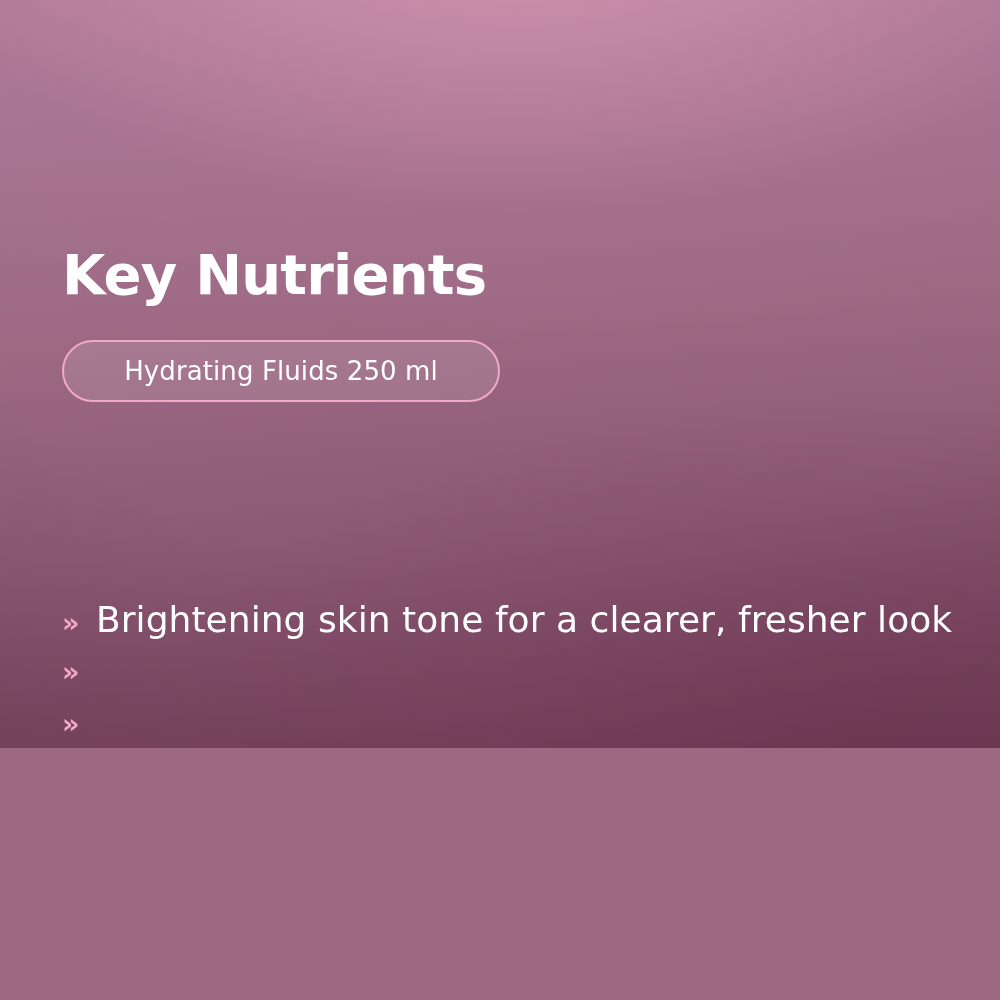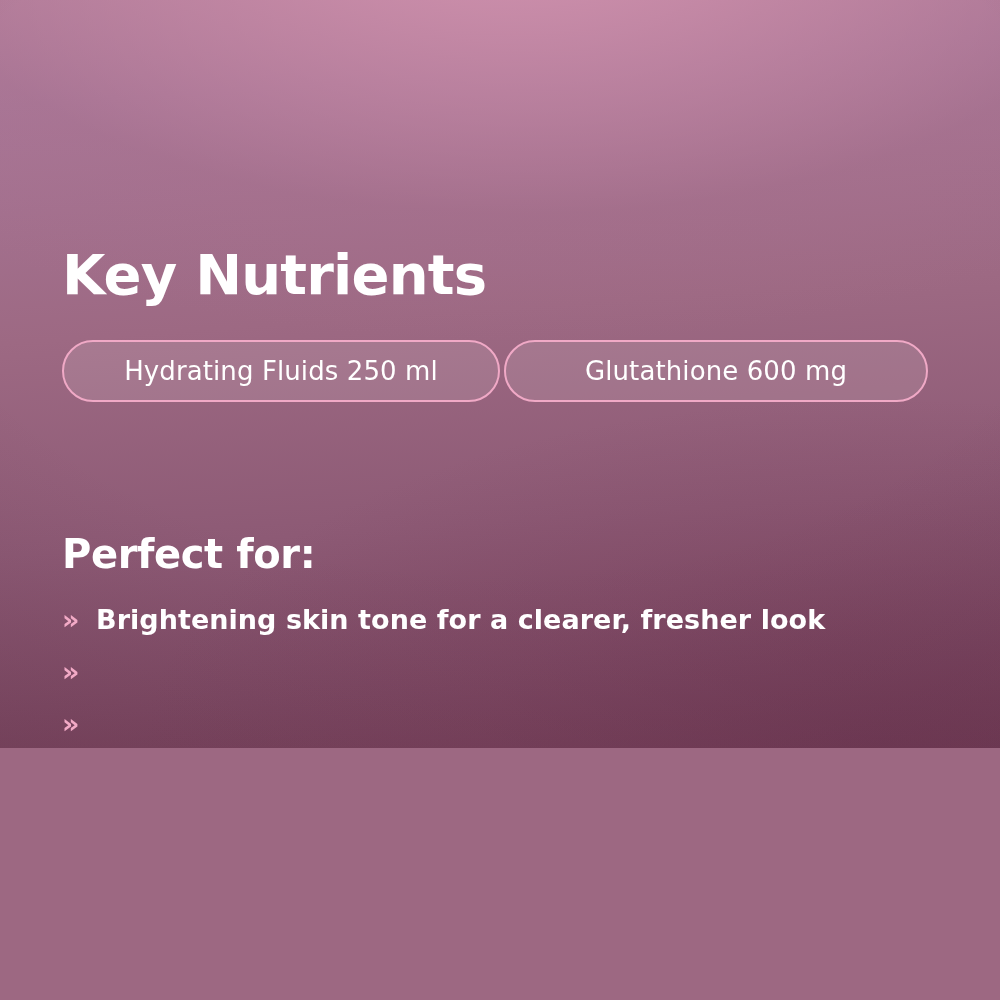--- a/index.html
+++ b/index.html
@@ -119,23 +119,23 @@
   .chevron {
     flex: 0 0 auto;
     width: 34px;
     font-size: 27px;
     line-height: 34px;
     font-weight: 700;
     color: #f2aac6;
   }
 
   .benefit-text {
-    font-size: 27px;
+    font-size: 36px;
     line-height: 34px;
-    font-weight: 700;
+    font-weight: 400;
     letter-spacing: 0.05px;
     color: #ffffff;
     white-space: nowrap;
   }
 
   .next-arrow {
     position: absolute;
     left: 898px;
     top: 770px;
     width: 46px;
@@ -153,26 +153,22 @@
   <div class="vignette"></div>
 
   <div class="content">
 
     <h1 class="heading-key">Key Nutrients</h1>
 
     <div class="pill-row">
       <div class="pill pill-1">
         <span>Hydrating Fluids 250 ml</span>
       </div>
-      <div class="pill pill-2">
-        <span>Glutathione 600 mg</span>
-      </div>
     </div>
 
-    <h2 class="heading-perfect">Perfect for:</h2>
 
     <ul class="benefit-list">
       <li class="benefit-item">
         <span class="chevron">»</span>
         <span class="benefit-text">Brightening skin tone for a clearer, fresher look</span>
       </li>
       <li class="benefit-item">
         <span class="chevron">»</span>
       </li>
       <li class="benefit-item">

